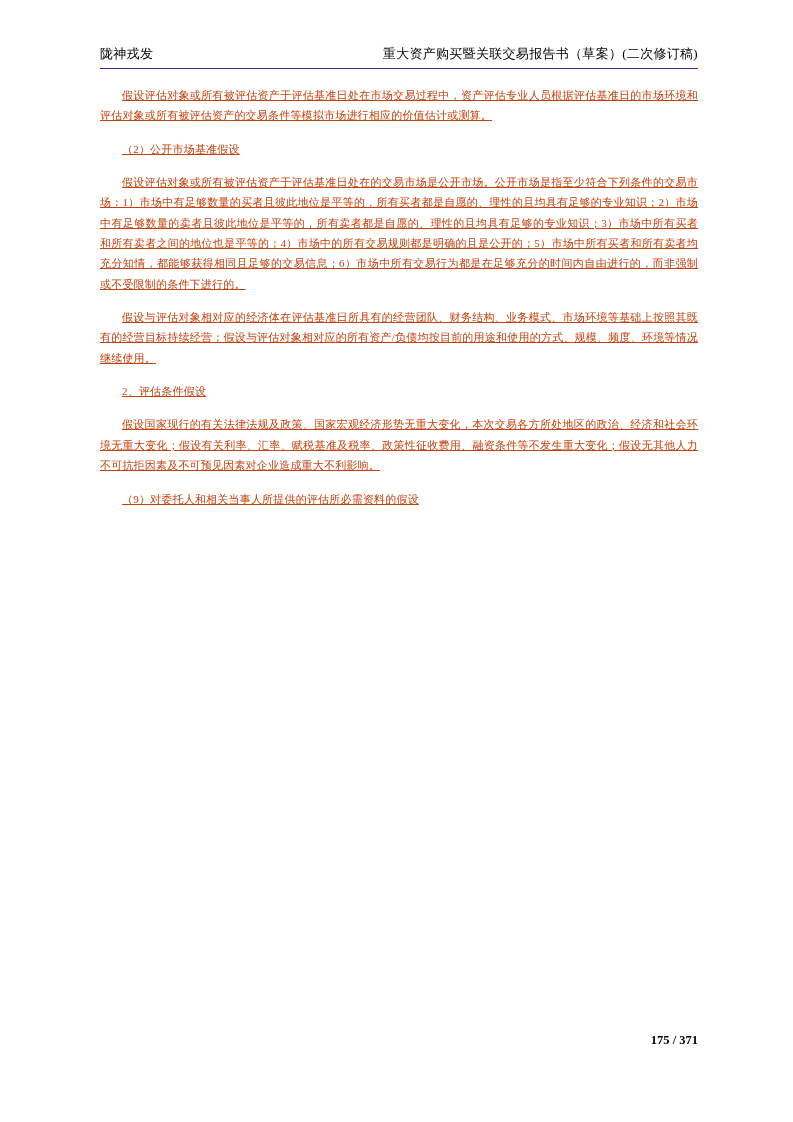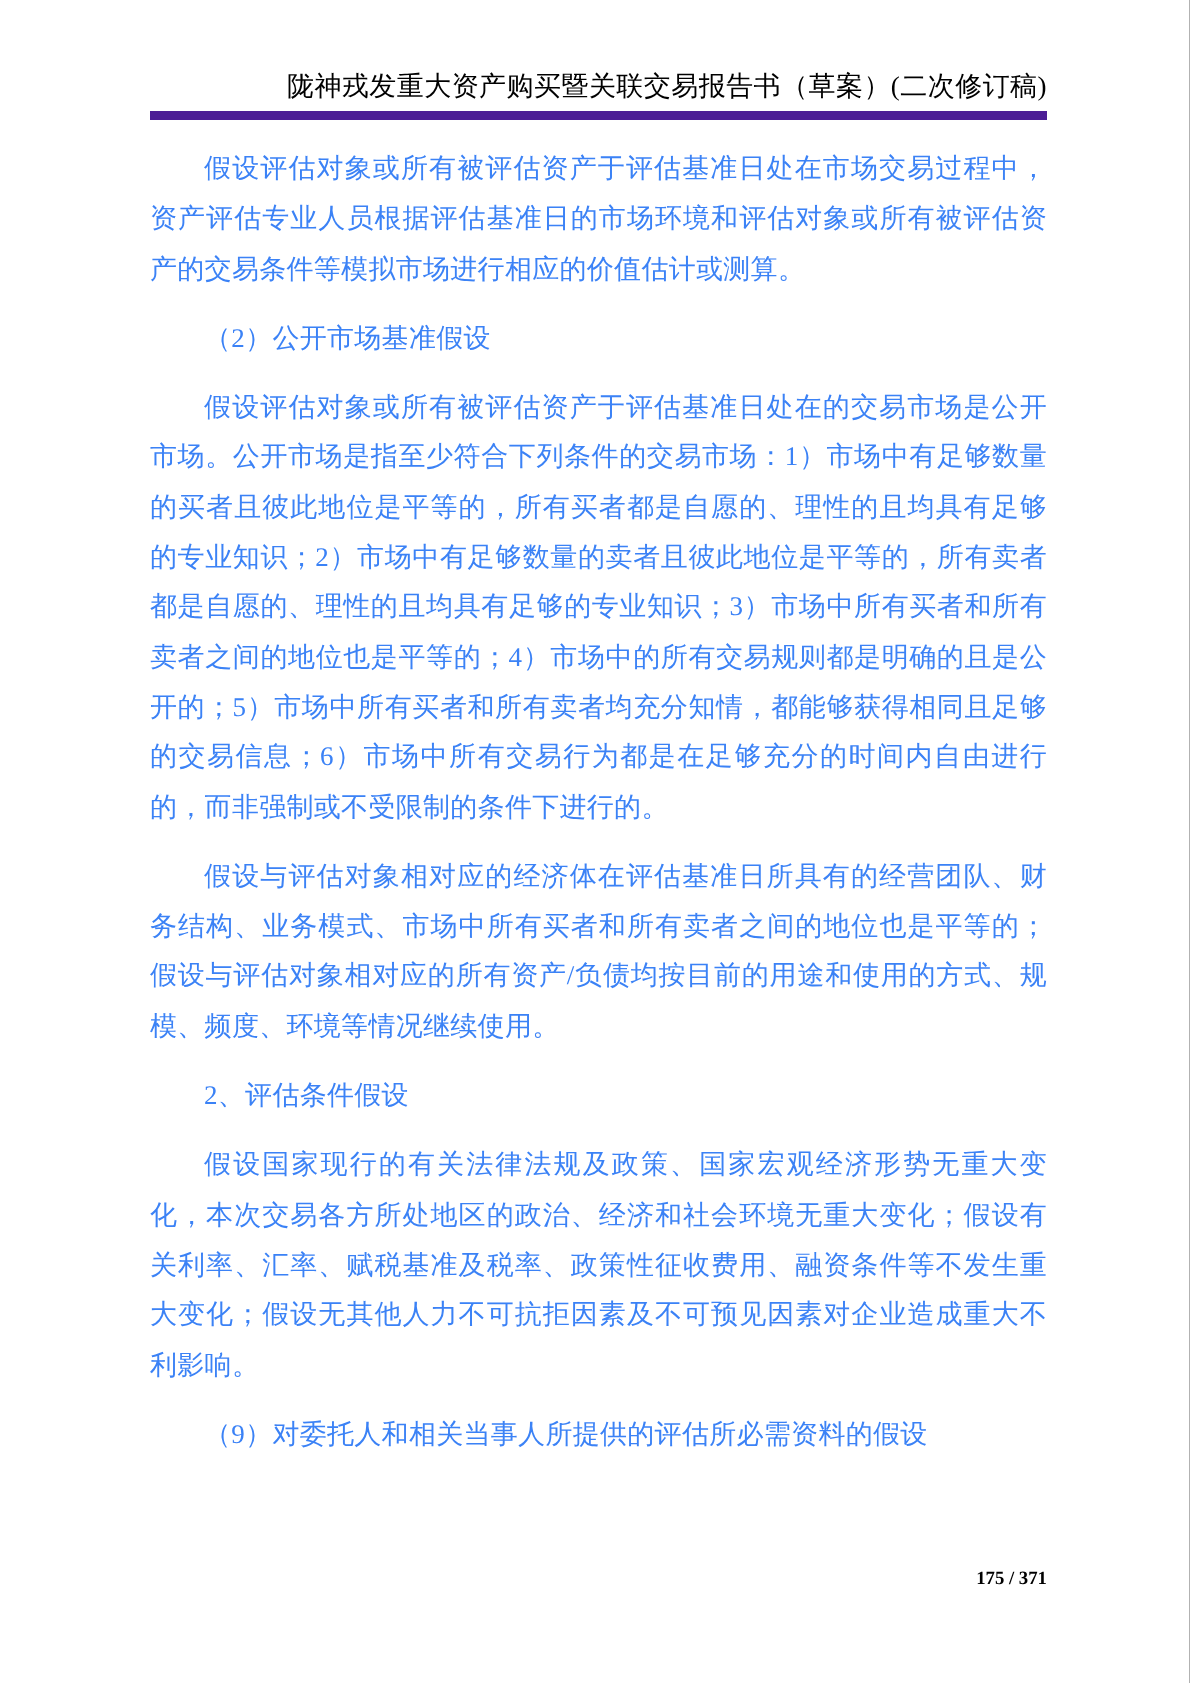--- a/index.html
+++ b/index.html
@@ -22,57 +22,58 @@
   .page-inner {
     position: absolute;
     left: 100px;
     right: 95px;
     top: 45px;
     bottom: 40px;
   }
   .header {
     display: flex;
     align-items: baseline;
-    justify-content: flex-end;
-    font-size: 18px;
+    justify-content: space-between;
+    font-size: 13px;
     color: #000;
     padding-bottom: 5px;
-    border-bottom: 6px solid #4c1d95;
+    border-bottom: 1px solid #4c1d95;
     letter-spacing: 0.3px;
   }
   .header-left {
     white-space: nowrap;
     font-family: "Liberation Serif", "DejaVu Serif", serif;
   }
   .header-right {
     white-space: nowrap;
     font-family: "Liberation Serif", "DejaVu Serif", serif;
   }
   .body-text {
     margin-top: 16px;
   }
   p.para {
     margin: 0 0 13px 0;
-    font-size: 18px;
+    font-size: 11px;
     line-height: 1.85;
     text-align: justify;
     text-justify: inter-ideograph;
-    color: #3b82f6;
+    color: #c2410c;
     letter-spacing: 0.2px;
+    text-decoration: underline;
   }
   p.indent {
     text-indent: 2em;
   }
   p.heading {
     text-indent: 2em;
   }
   .footer {
     position: absolute;
     right: 95px;
-    bottom: 62px;
+    bottom: 74px;
     font-size: 12.5px;
     font-weight: bold;
     color: #000;
     font-family: "Liberation Serif", "DejaVu Serif", serif;
   }
 </style>
 </head>
 <body>
 
 <div class="page">
@@ -80,21 +81,21 @@
 
     <div class="header">
       <span class="header-left">陇神戎发</span>
       <span class="header-right">重大资产购买暨关联交易报告书（草案）(二次修订稿)</span>
     </div>
 
     <div class="body-text">
       <p class="para indent">假设评估对象或所有被评估资产于评估基准日处在市场交易过程中，资产评估专业人员根据评估基准日的市场环境和评估对象或所有被评估资产的交易条件等模拟市场进行相应的价值估计或测算。</p>
       <p class="para heading">（2）公开市场基准假设</p>
       <p class="para indent">假设评估对象或所有被评估资产于评估基准日处在的交易市场是公开市场。公开市场是指至少符合下列条件的交易市场：1）市场中有足够数量的买者且彼此地位是平等的，所有买者都是自愿的、理性的且均具有足够的专业知识；2）市场中有足够数量的卖者且彼此地位是平等的，所有卖者都是自愿的、理性的且均具有足够的专业知识；3）市场中所有买者和所有卖者之间的地位也是平等的；4）市场中的所有交易规则都是明确的且是公开的；5）市场中所有买者和所有卖者均充分知情，都能够获得相同且足够的交易信息；6）市场中所有交易行为都是在足够充分的时间内自由进行的，而非强制或不受限制的条件下进行的。</p>
-      <p class="para indent">假设与评估对象相对应的经济体在评估基准日所具有的经营团队、财务结构、业务模式、市场中所有买者和所有卖者之间的地位也是平等的；假设与评估对象相对应的所有资产/负债均按目前的用途和使用的方式、规模、频度、环境等情况继续使用。</p>
+      <p class="para indent">假设与评估对象相对应的经济体在评估基准日所具有的经营团队、财务结构、业务模式、市场环境等基础上按照其既有的经营目标持续经营；假设与评估对象相对应的所有资产/负债均按目前的用途和使用的方式、规模、频度、环境等情况继续使用。</p>
       <p class="para heading">2、评估条件假设</p>
       <p class="para indent">假设国家现行的有关法律法规及政策、国家宏观经济形势无重大变化，本次交易各方所处地区的政治、经济和社会环境无重大变化；假设有关利率、汇率、赋税基准及税率、政策性征收费用、融资条件等不发生重大变化；假设无其他人力不可抗拒因素及不可预见因素对企业造成重大不利影响。</p>
       <p class="para heading">（9）对委托人和相关当事人所提供的评估所必需资料的假设</p>
     </div>
 
   </div>
 
   <div class="footer">175 / 371</div>
 </div>
 

